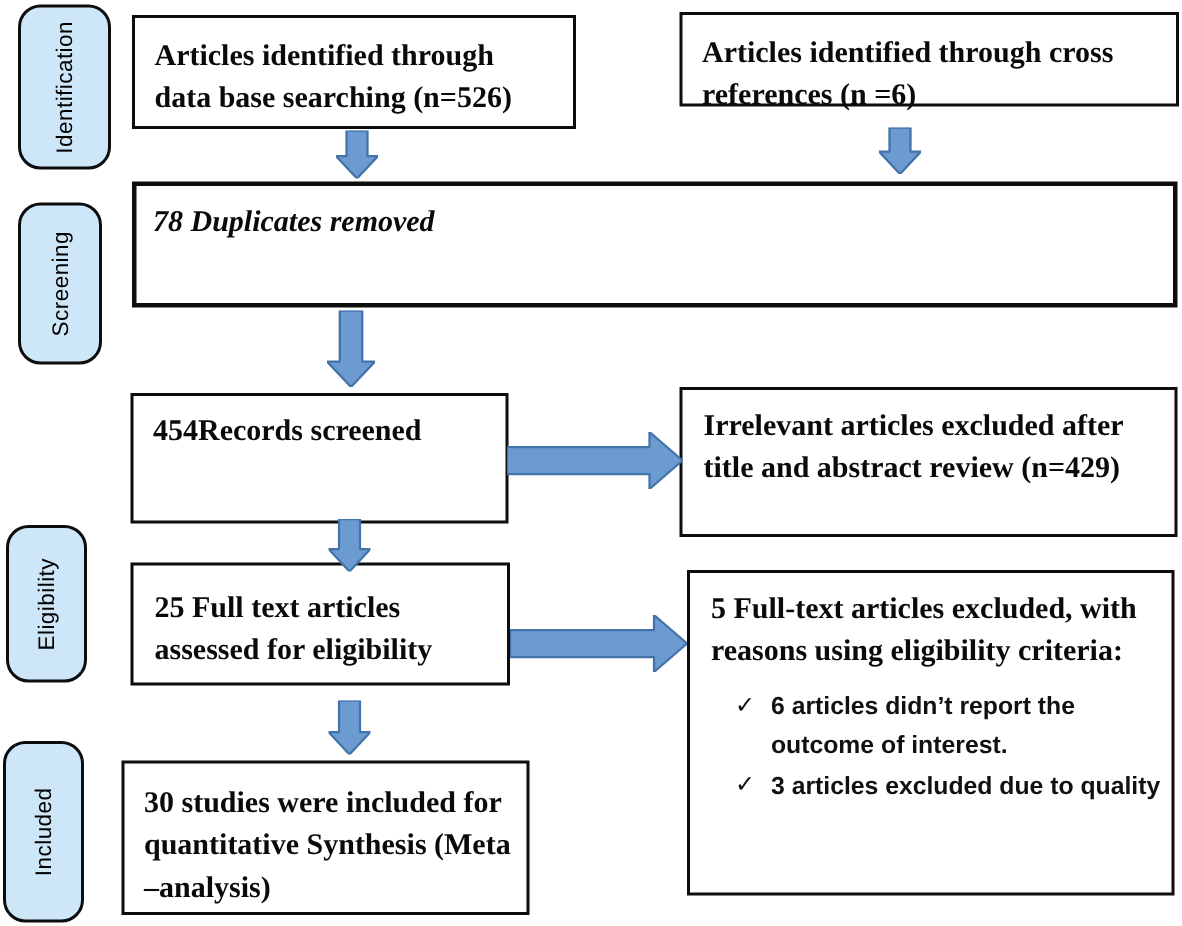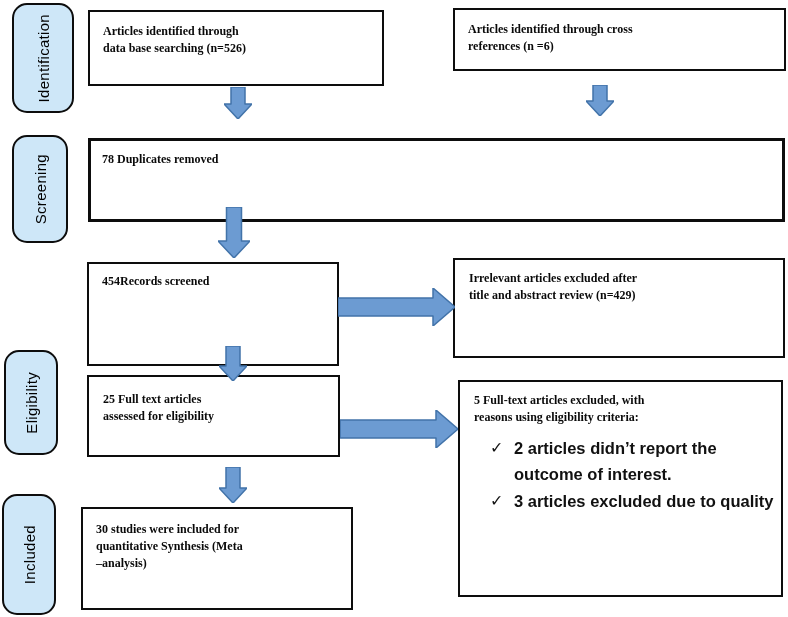--- a/index.html
+++ b/index.html
@@ -30,21 +30,21 @@
   }
   
   .fbox{
     position:absolute;
     background:#ffffff;
     border:2px solid #0d0d0d;
     box-sizing:border-box;
   }
   .fbox .box-text{
     font-weight:bold;
-    font-size:12px;
+    font-size:20px;
     line-height:1.42;
     color:#0a0a0a;
     white-space:pre-line;
   }
   .thickborder{border-width:3px;}
   
   .reason-list{margin-top:9px;}
   .reason{
     display:flex;
     font-family:"Liberation Sans", sans-serif;
@@ -85,45 +85,45 @@
   <div class="fbox" style="left:88px;top:10px;width:296px;height:76px;padding:11px 10px 0 13px;">
     <div class="box-text">Articles identified through
 data base searching (n=526)</div>
   </div>
 
   <div class="fbox" style="left:453px;top:8px;width:333px;height:63px;padding:11px 8px 0 13px;">
     <div class="box-text">Articles identified through cross
 references (n =6)</div>
   </div>
 
-  <div class="fbox thickborder" style="left:88px;top:138px;width:697px;height:84px;padding:10px 8px 0 11px;">
+  <div class="fbox thickborder" style="left:88px;top:121px;width:697px;height:84px;padding:10px 8px 0 11px;font-style:italic;">
     <div class="box-text">78 Duplicates removed</div>
   </div>
 
-  <div class="fbox" style="left:87px;top:262px;width:252px;height:104px;padding:9px 8px 0 13px;">
+  <div class="fbox" style="left:87px;top:262px;width:252px;height:87px;padding:9px 8px 0 13px;">
     <div class="box-text">454Records screened</div>
   </div>
 
   <div class="fbox" style="left:453px;top:258px;width:332px;height:100px;padding:10px 6px 12px 14px;">
     <div class="box-text">Irrelevant articles excluded after
 title and abstract review (n=429)</div>
   </div>
 
   <div class="fbox" style="left:87px;top:375px;width:253px;height:82px;padding:14px 8px 0 14px;">
     <div class="box-text">25 Full text articles
 assessed for eligibility</div>
   </div>
 
   <div class="fbox" style="left:458px;top:380px;width:325px;height:217px;padding:10px 6px 0 14px;">
     <div class="box-text">5 Full-text articles excluded, with
 reasons using eligibility criteria:</div>
     <div class="reason-list">
       <div class="reason">
         <span class="check">✓</span>
-        <span class="reason-text">2 articles didn’t report the
+        <span class="reason-text">6 articles didn’t report the
 outcome of interest.</span>
       </div>
       <div class="reason">
         <span class="check">✓</span>
         <span class="reason-text">3 articles excluded due to quality</span>
       </div>
     </div>
   </div>
 
   <div class="fbox" style="left:81px;top:507px;width:272px;height:103px;padding:12px 6px 0 13px;">

